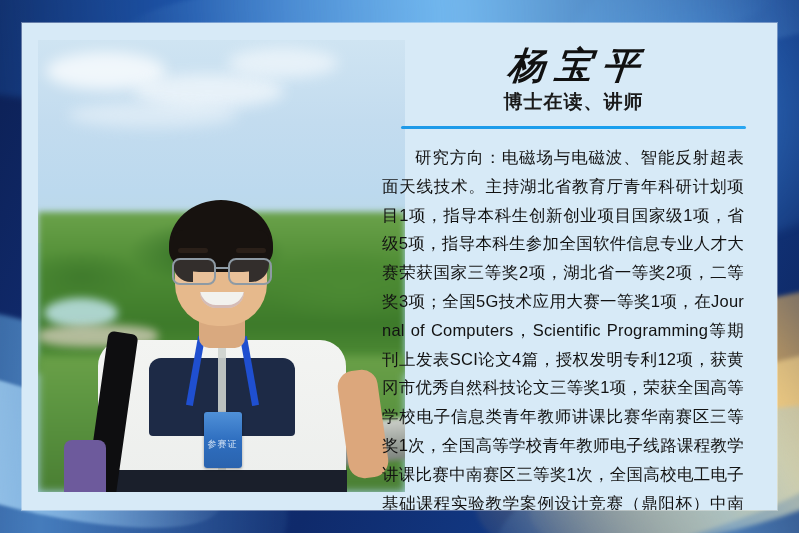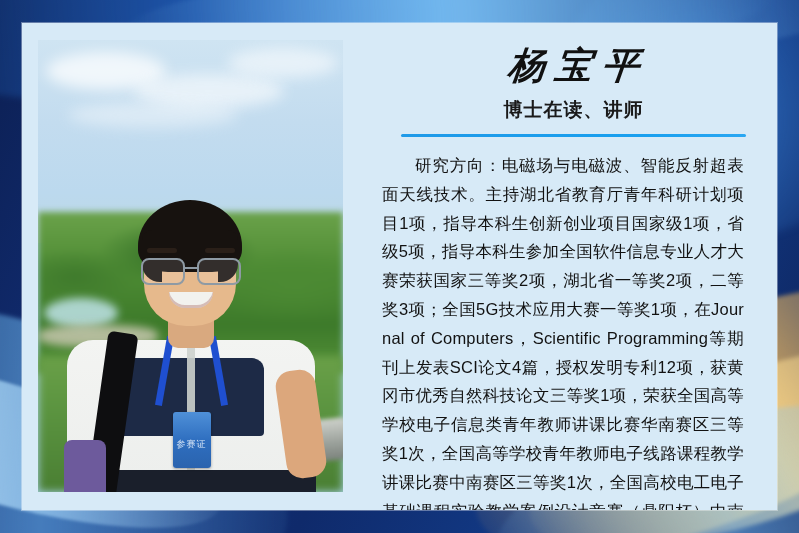--- a/index.html
+++ b/index.html
@@ -103,21 +103,21 @@
     background: #d7eaf7;
     box-shadow: 0 0 0 1px rgba(255,255,255,.35);
     overflow: hidden;
   }
 
   
   .photo {
     position: absolute;
     left: 16px;   
     top: 17px;    
-    width: 305px;
+    width: 367px;
     height: 452px;
     overflow: hidden;
     background: #a8d4ea;
     font-family: Liberation Serif, serif;
   }
   .photo-sky {
     position: absolute; left: 0; top: 0; width: 100%; height: 45%;
     background: linear-gradient(180deg, #cfe4f2 0%, #c3dcef 40%, #bcd9ee 75%, #bcd8e4 100%);
   }
   .cloud {
@@ -277,21 +277,20 @@
     font-size: 37px;
     font-weight: 700;
     font-style: italic;
     color: #111111;
     letter-spacing: 10px;
     text-indent: 10px;
     line-height: 46px;
     transform: skewX(-6deg);
   }
   .subtitle {
-    margin-top: 8px;
     text-align: center;
     font-size: 19px;
     font-weight: 700;
     color: #1a1a1a;
     letter-spacing: 1px;
     line-height: 26px;
   }
   .divider {
     margin: 11px auto 0 auto;
     width: 345px;

